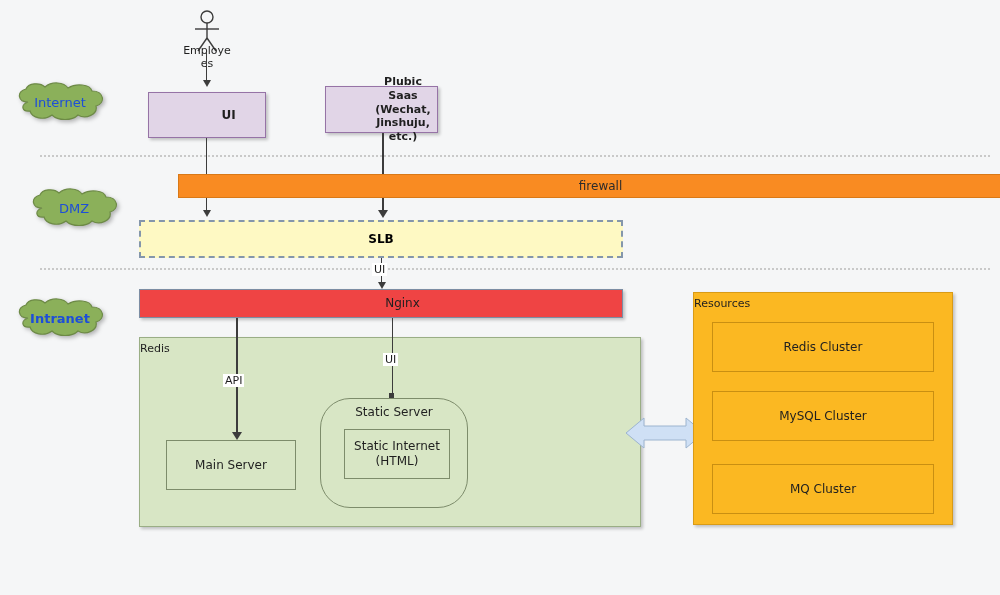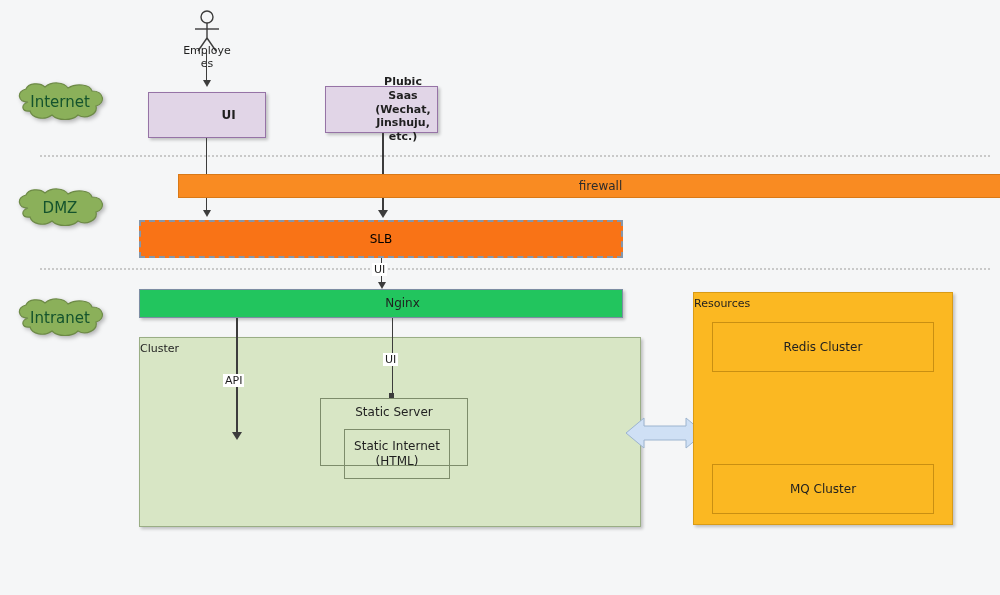--- a/index.html
+++ b/index.html
@@ -14,21 +14,21 @@
     background: #f5f6f7;
     font-family: "DejaVu Sans", "Liberation Sans", sans-serif;
     overflow: hidden;
   }
   .abs { position: absolute; box-sizing: border-box; }
 
   
   .cloud {
     width: 92px; height: 40px;
     display: flex; align-items: center; justify-content: center;
-    font-size: 15px; color: #14532d;
+    font-size: 13px; color: #1d4ed8;
     filter: drop-shadow(2px 2px 2px rgba(0,0,0,0.28));
   }
   .cloud svg { position: absolute; inset: 0; width: 100%; height: 100%; }
   .cloud .cloud-label { position: relative; z-index: 2; white-space: nowrap; }
 
   
   .zone-sep {
     height: 0; border-top: 2px dotted #c9c9c9;
   }
 
@@ -45,22 +45,22 @@
   .stack::before, .stack::after {
     content: ""; position: absolute; z-index: -1;
     border: 1px solid #8a8a8a; background: inherit;
   }
   .stack::before { left: 5px; top: -5px; right: -5px; bottom: 5px; }
   .stack::after  { left: 10px; top: -10px; right: -10px; bottom: 10px; }
 
   .lavender { background: #e1d5e7; border-color: #9673a6; }
   .lavender.stack::before, .lavender.stack::after { border-color: #9673a6; background: #e1d5e7; }
 
-  .blue { background: #22c55e; border-color: #7c8da3; }
-  .blue-dashed { background: #f97316; border: 2px dashed #8496ab; }
+  .blue { background: #ef4444; border-color: #7c8da3; }
+  .blue-dashed { background: #fef9c3; border: 2px dashed #8496ab; font-weight: bold; }
 
   .orange-bar { background: #f98b22; border: 1px solid #d97917; margin-left: 39px; }
 
   .greenbox { background: #d8e6c5; border: 1px solid #9aae85; }
   .green-inner {
     background: transparent; border: 1px solid #7d8c6b;
   }
   .green-inner.stack::before, .green-inner.stack::after {
     border-color: #7d8c6b; background: #d8e6c5;
   }
@@ -115,30 +115,30 @@
 
   <div class="abs cloud" style="left:14px; top:82px;">
     <svg viewBox="0 0 92 40" preserveAspectRatio="none">
       <path d="M14,20 C4,20 2,10 12,7 C14,1 26,0 31,5 C38,-1 50,0 54,6 C62,1 76,2 78,9
                C90,9 92,21 82,24 C84,32 72,38 64,33 C58,39 44,39 38,33
                C30,39 18,36 16,29 C8,30 6,23 14,20 Z" fill="#8bb05a" stroke="#6d8a46" stroke-width="1.2"></path>
     </svg>
     <span class="cloud-label">Internet</span>
   </div>
 
-  <div class="abs cloud" style="left:14px; top:188px;">
+  <div class="abs cloud" style="left:28px; top:188px;">
     <svg viewBox="0 0 92 40" preserveAspectRatio="none">
       <path d="M14,20 C4,20 2,10 12,7 C14,1 26,0 31,5 C38,-1 50,0 54,6 C62,1 76,2 78,9
                C90,9 92,21 82,24 C84,32 72,38 64,33 C58,39 44,39 38,33
                C30,39 18,36 16,29 C8,30 6,23 14,20 Z" fill="#8bb05a" stroke="#6d8a46" stroke-width="1.2"></path>
     </svg>
     <span class="cloud-label">DMZ</span>
   </div>
 
-  <div class="abs cloud" style="left:14px; top:298px;">
+  <div class="abs cloud" style="left:14px; top:298px;font-weight:bold;">
     <svg viewBox="0 0 92 40" preserveAspectRatio="none">
       <path d="M14,20 C4,20 2,10 12,7 C14,1 26,0 31,5 C38,-1 50,0 54,6 C62,1 76,2 78,9
                C90,9 92,21 82,24 C84,32 72,38 64,33 C58,39 44,39 38,33
                C30,39 18,36 16,29 C8,30 6,23 14,20 Z" fill="#8bb05a" stroke="#6d8a46" stroke-width="1.2"></path>
     </svg>
     <span class="cloud-label">Intranet</span>
   </div>
 
   <div class="abs zone-sep" style="left:40px; top:155px; width:950px;"></div>
   <div class="abs zone-sep" style="left:40px; top:268px; width:950px;"></div>
@@ -186,33 +186,36 @@
 
   <div class="abs vline" style="left:381px; top:258px; height:28px;"></div>
   <div class="abs edge-label onwhite" style="left:372px; top:263px;">UI</div>
   <div class="abs arrowhead thin" style="left:378px; top:282px;"></div>
 
   <div class="abs box blue shadowed" style="left:139px; top:289px; width:484px; height:29px;">
     <span>Nginx</span>
   </div>
 
   <div class="abs greenbox shadowed" style="left:139px; top:337px; width:502px; height:190px;">
-    <span class="container-title">Cluster</span>
+    <span class="container-title">Redis</span>
   </div>
 
   <div class="abs vline thick" style="left:236px; top:318px; height:118px;"></div>
   <div class="abs edge-label ongreen" style="left:223px; top:374px;">API</div>
   <div class="abs arrowhead" style="left:232px; top:432px;"></div>
 
   <div class="abs vline" style="left:392px; top:318px; height:78px;"></div>
   <div class="abs edge-label ongreen" style="left:383px; top:353px;">UI</div>
   <div class="abs sq-end" style="left:389px; top:393px;"></div>
 
-
-  <div class="abs green-inner stack" style="left:320px; top:398px; width:148px; height:68px; position:absolute;">
+  <div class="abs box green-inner stack" style="left:166px; top:440px; width:130px; height:50px;">
+    <span>Main Server</span>
+  </div>
+
+  <div class="abs green-inner stack" style="left:320px; top:398px; width:148px; height:110px; position:absolute;border-radius:30px;">
     <div style="position:absolute; left:0; right:0; top:6px; text-align:center; font-size:12px; color:#1f1f1f;">Static Server</div>
     <div class="box" style="position:absolute; left:23px; top:30px; width:104px; height:48px; flex-direction:column; background:transparent; border-color:#7d8c6b;">
       <span>Static Internet</span>
       <span>(HTML)</span>
     </div>
   </div>
 
   <div class="abs dbl-arrow" style="left:626px; top:414px;">
     <svg width="78" height="38" viewBox="0 0 78 38">
       <path d="M0,19 L18,4 L18,12 L60,12 L60,4 L78,19 L60,34 L60,26 L18,26 L18,34 Z" fill="#cfe0f5" stroke="#9cb4cf" stroke-width="1"></path>
@@ -220,18 +223,21 @@
   </div>
 
   <div class="abs amberbox shadowed" style="left:693px; top:292px; width:260px; height:233px;">
     <span class="container-title">Resources</span>
   </div>
 
   <div class="abs box amber-inner stack" style="left:712px; top:322px; width:222px; height:50px;">
     <span>Redis Cluster</span>
   </div>
 
+  <div class="abs box amber-inner stack" style="left:712px; top:391px; width:222px; height:50px;">
+    <span>MySQL Cluster</span>
+  </div>
 
   <div class="abs box amber-inner stack" style="left:712px; top:464px; width:222px; height:50px;">
     <span>MQ Cluster</span>
   </div>
 
 </div>
 
 </body></html>

